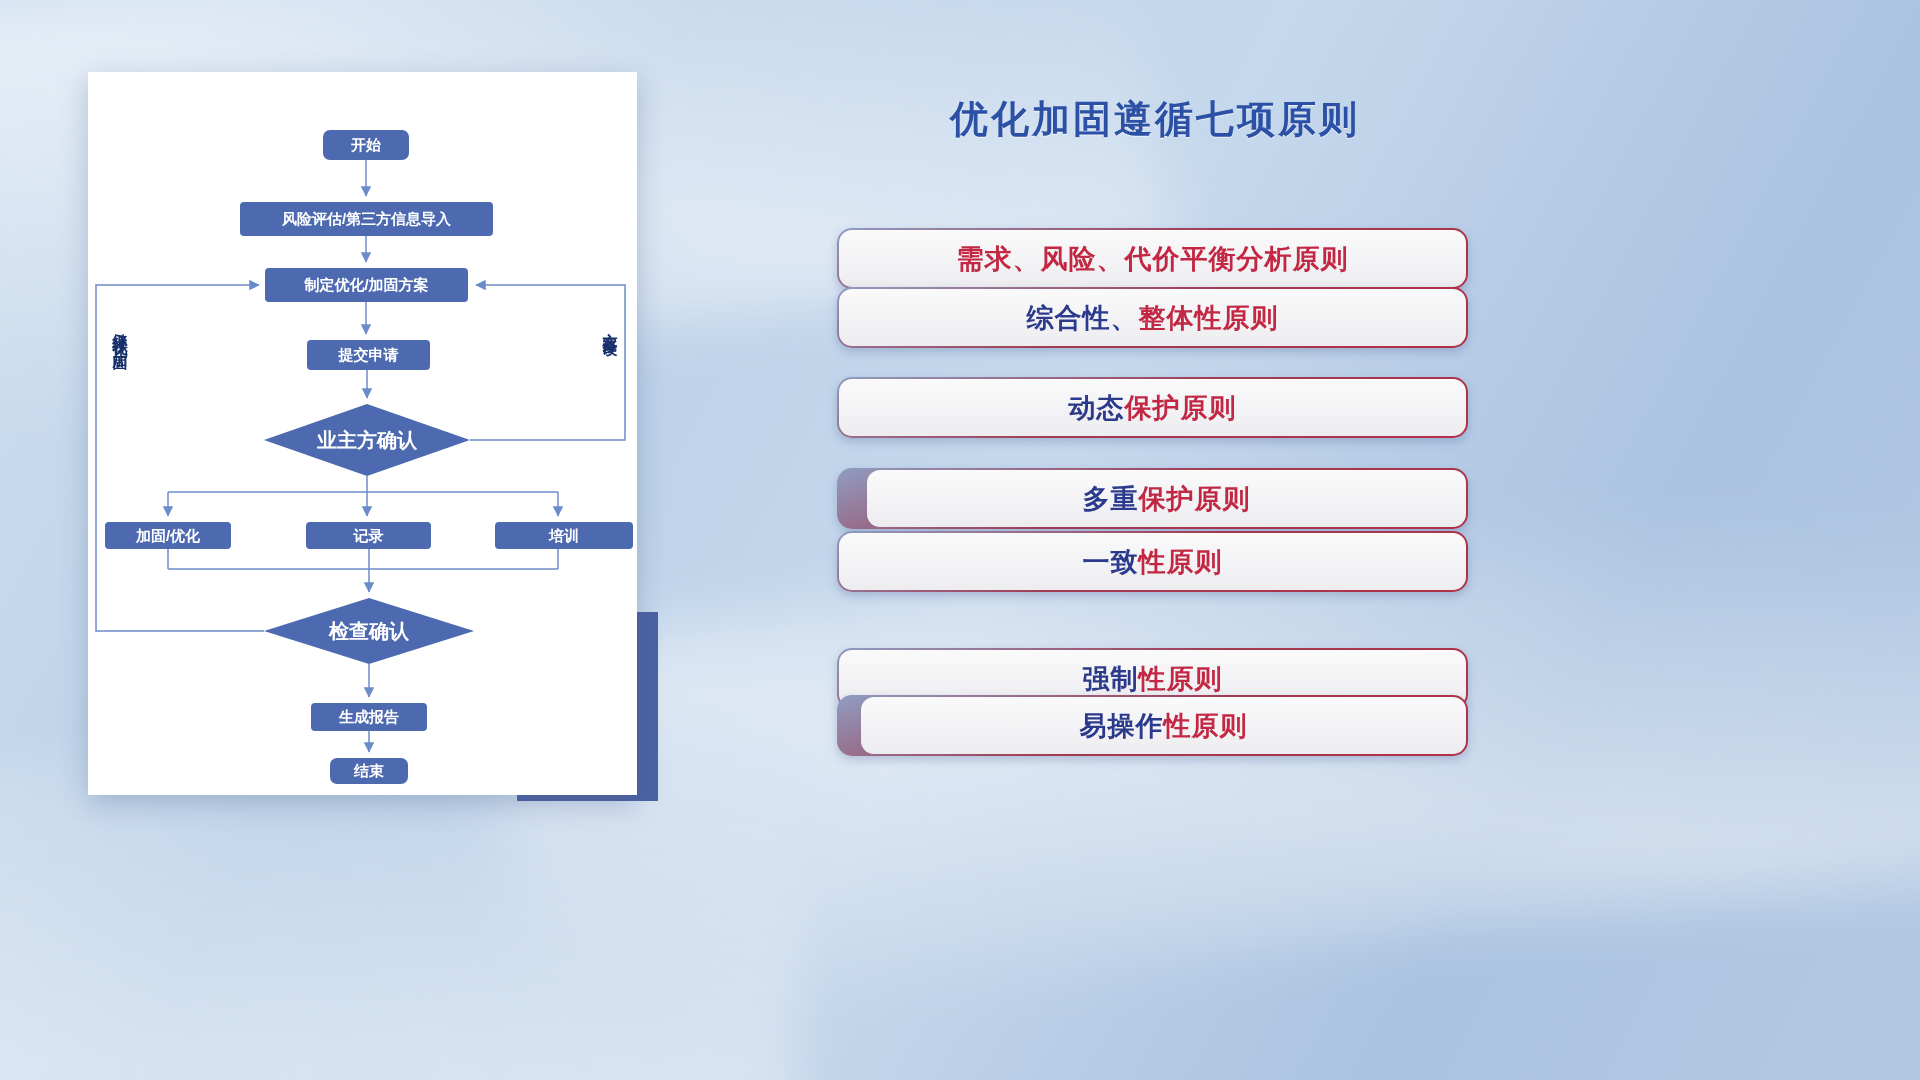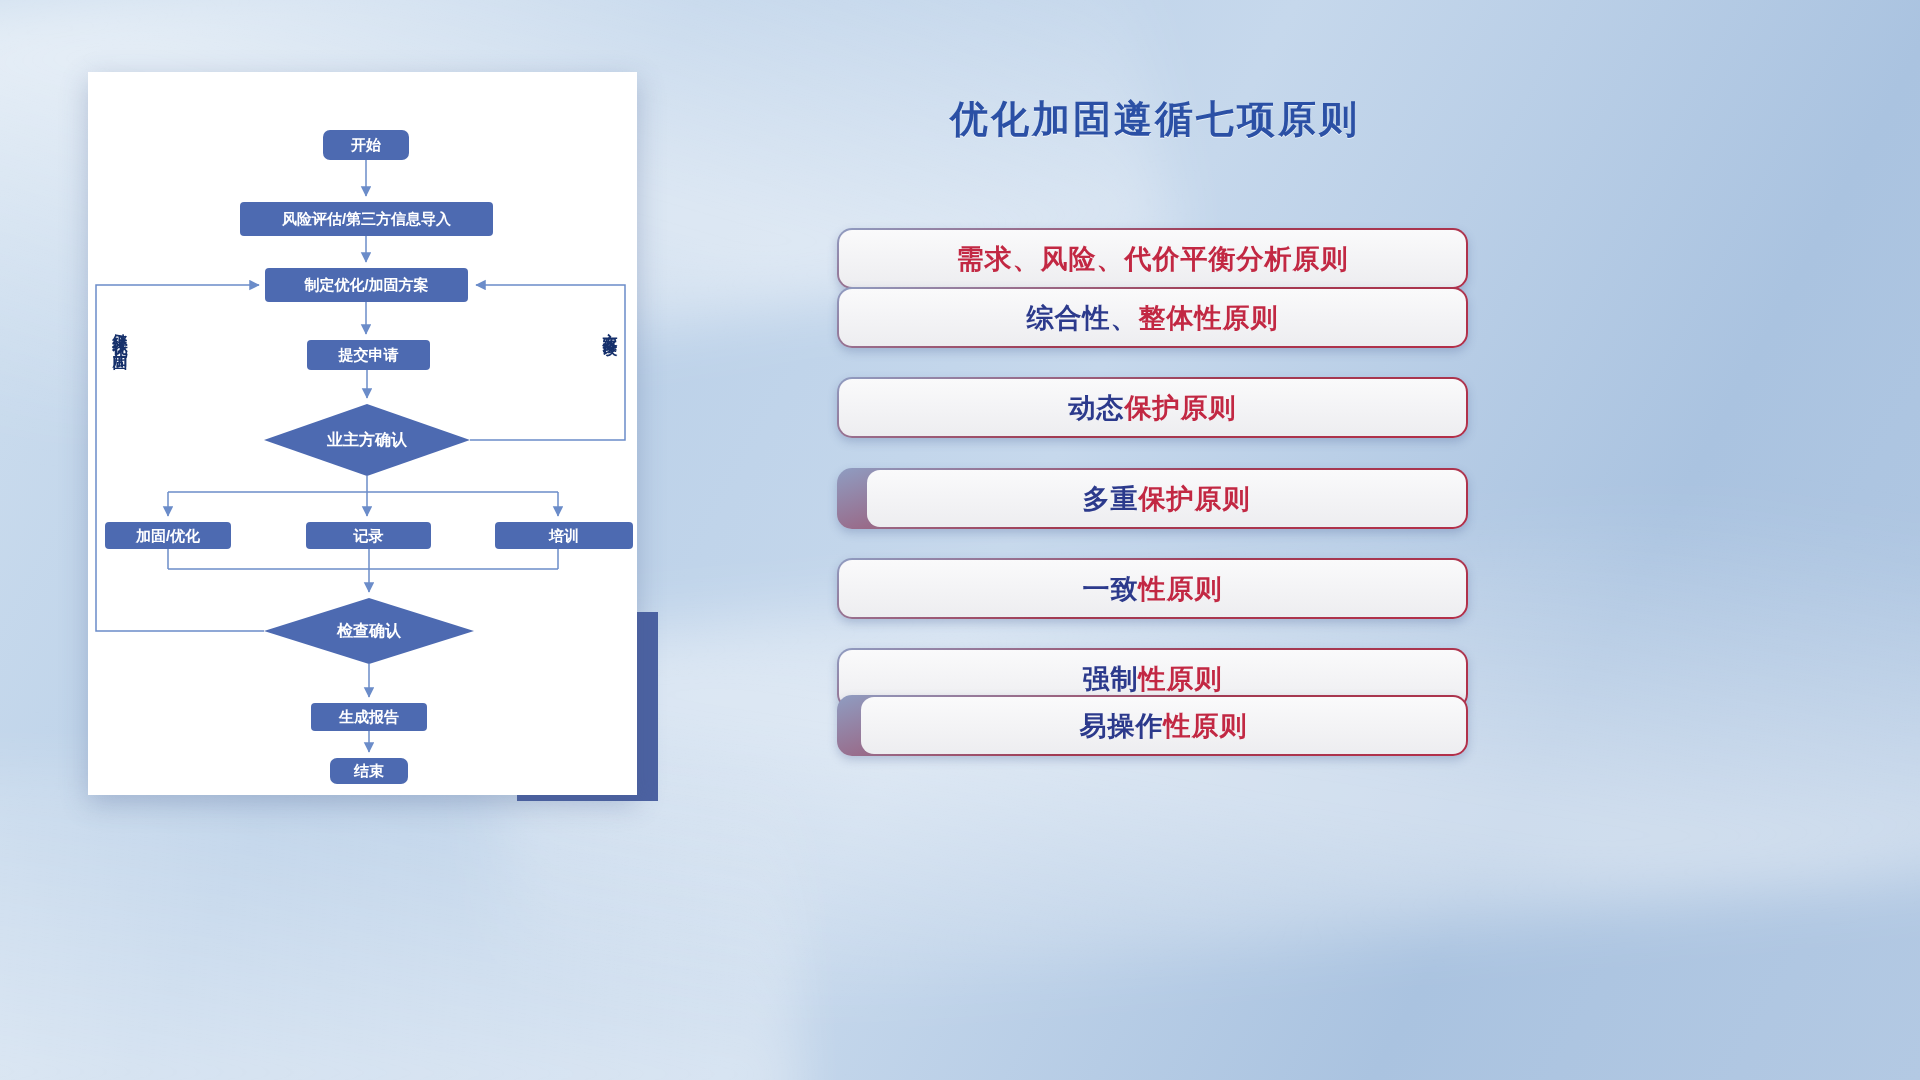--- a/index.html
+++ b/index.html
@@ -44,21 +44,21 @@
   .node {
     position: absolute; display: flex; align-items: center; justify-content: center;
     background: var(--node-fill, #4d6ab1); color: var(--node-text, #ffffff);
     font-weight: bold; font-size: 15px; text-align: center; line-height: 1.15;
   }
   .node.rect  { border-radius: 4px; }
   .node.round { border-radius: 7px; }
   .node.diamond {
     background: var(--node-fill, #4d6ab1);
     clip-path: polygon(50% 0%, 100% 50%, 50% 100%, 0% 50%);
-    border-radius: 0; font-size: 16px;
+    border-radius: 0; font-size: 20px;
   }
   .vlabel {
     position: absolute; writing-mode: vertical-rl;
     color: var(--label-text, #16306b); font-weight: bold; font-size: 15px;
     letter-spacing: 3px;
   }
 
   
   .panel-title {
     position: absolute; left: 790px; top: 94px; width: 730px;
@@ -154,21 +154,21 @@
         <span class="t-blue">动态</span>
         <span class="t-red">保护原则</span>
       </div>
   </div>
   <div class="principle" style="top:468px;padding-left:30px;">
     <div class="principle-inner">
         <span class="t-blue">多重</span>
         <span class="t-red">保护原则</span>
       </div>
   </div>
-  <div class="principle" style="top:558px;">
+  <div class="principle" style="top:531px;">
     <div class="principle-inner">
         <span class="t-blue">一致</span>
         <span class="t-red">性原则</span>
       </div>
   </div>
   <div class="principle" style="top:648px;">
     <div class="principle-inner">
         <span class="t-blue">强制</span>
         <span class="t-red">性原则</span>
       </div>

